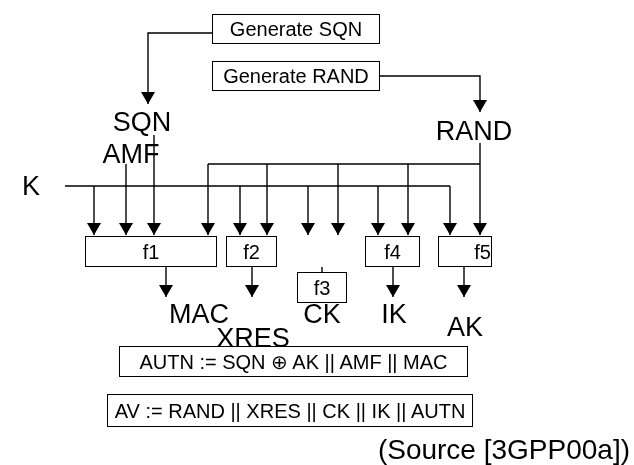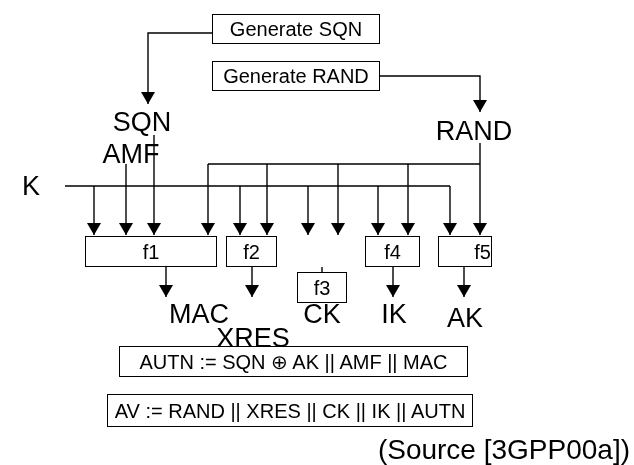--- a/index.html
+++ b/index.html
@@ -120,21 +120,21 @@
     <span>f4</span>
   </div>
   <div class="dbox" style="left:438px; top:236px; width:54px; height:31px;padding-left:35px;">
     <span>f5</span>
   </div>
 
   <div class="lbl" style="left:167px; top:300px;margin-left:32px;">MAC</div>
   <div class="lbl" style="left:253px; top:300px;margin-top:24px;">XRES</div>
   <div class="lbl" style="left:322px; top:300px;">CK</div>
   <div class="lbl" style="left:394px; top:300px;">IK</div>
-  <div class="lbl" style="left:465px; top:304px;">AK</div>
+  <div class="lbl" style="left:465px; top:313px;">AK</div>
 
   <div class="dbox" style="left:107px; top:394px; width:366px; height:33px;">
     <span>AV := RAND || XRES || CK || IK || AUTN</span>
   </div>
   <div class="dbox" style="left:119px; top:346px; width:349px; height:31px;">
     <span>AUTN := SQN ⊕ AK || AMF || MAC</span>
   </div>
 
   <div class="lbl-right" style="right:4px; top:435px;">(Source [3GPP00a])</div>
 

